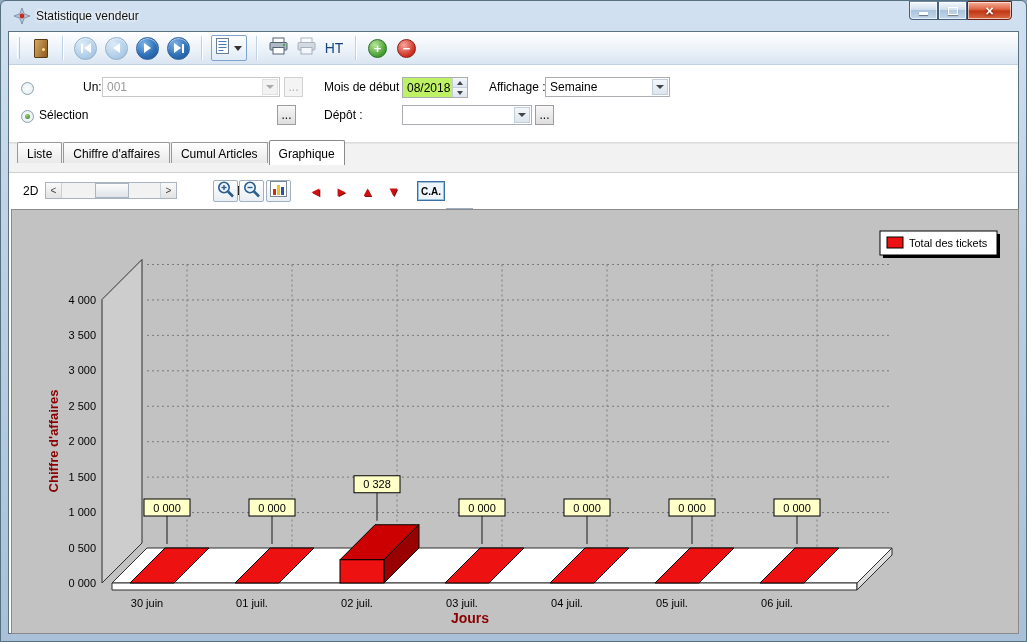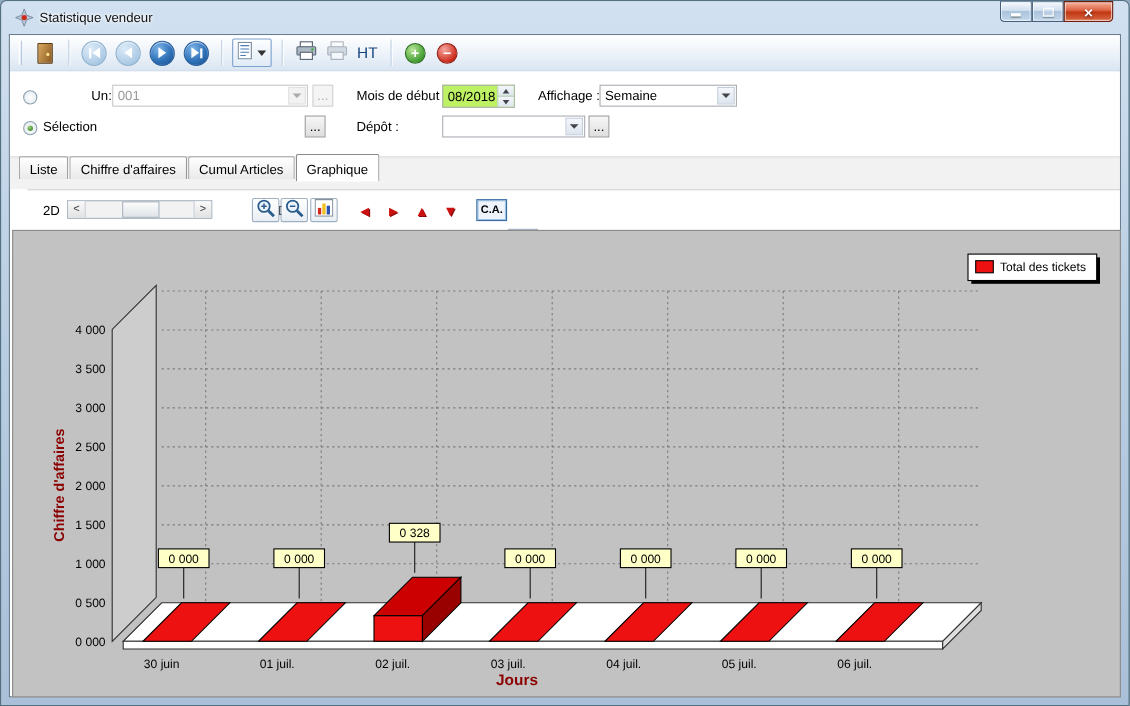--- a/index.html
+++ b/index.html
@@ -65,21 +65,21 @@
   .cdn{width:0;height:0;border-left:3px solid transparent;border-right:3px solid transparent;border-top:4px solid #41454a;}
 
   
   .tabstrip{position:absolute;top:111px;left:0;right:0;height:29px;background:#f2f2f2;border-top:1px solid #e6e6e6;}
   .tabs{position:absolute;left:8px;bottom:8px;display:flex;align-items:center;}
   .tab{height:21px;padding:4px 9px 0;font-size:12px;border:1px solid #989898;border-bottom:none;border-radius:2px 2px 0 0;background:linear-gradient(#ffffff,#e9e9e9);position:relative;}
   .tab+.tab{margin-left:1px;}
   .tab.active{height:25px;padding-top:6px;background:#fff;z-index:4;margin-bottom:-1px;border-color:#8a8a8a;}
 
   
-  .charttoolbar{position:absolute;top:140px;left:16px;right:0;height:37px;background:#fff;border-top:1px solid #d0d0d0;}
+  .charttoolbar{position:absolute;top:140px;left:0;right:0;height:37px;background:#fff;border-top:1px solid #d0d0d0;}
   .charttoolbar>*{position:absolute;}
   .ctlabel{font-size:12px;top:11px;}
   .scrollbar{top:9px;height:17px;width:132px;display:flex;border:1px solid #a8b4c0;background:#f2f2f2;}
   .sbtn{width:16px;display:flex;align-items:center;justify-content:center;font-size:10px;color:#444;background:linear-gradient(#fafafa,#e2e2e2);border:0;padding:0;}
   .sbtn.l{border-right:1px solid #c8d0d8;}
   .sbtn.r{border-left:1px solid #c8d0d8;}
   .strack{flex:1;position:relative;}
   .sthumb{position:absolute;left:34%;top:0;bottom:0;width:34px;background:linear-gradient(#fcfcfc,#dfe3e8);border:1px solid #a8b4c0;}
   .cbtn{top:7px;width:25px;height:22px;border:1px solid #9fb0c0;background:linear-gradient(#ffffff,#e8eef4);display:flex;align-items:center;justify-content:center;border-radius:2px;padding:0;}
   .abtn{top:7px;width:25px;height:22px;border:1px solid transparent;background:transparent;color:#cc1111;font-size:13px;display:flex;align-items:center;justify-content:center;padding:0;}

